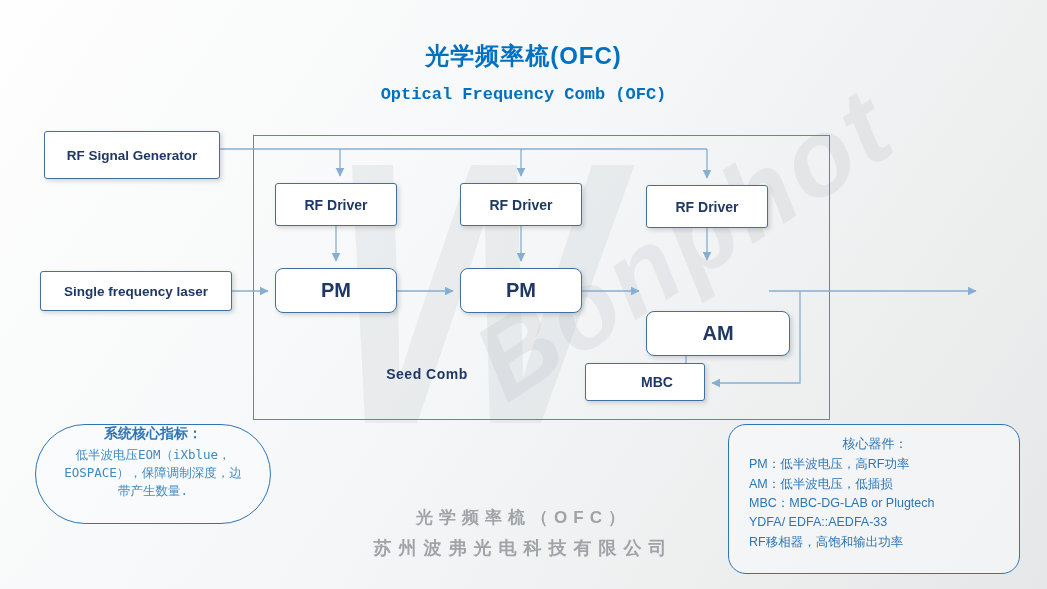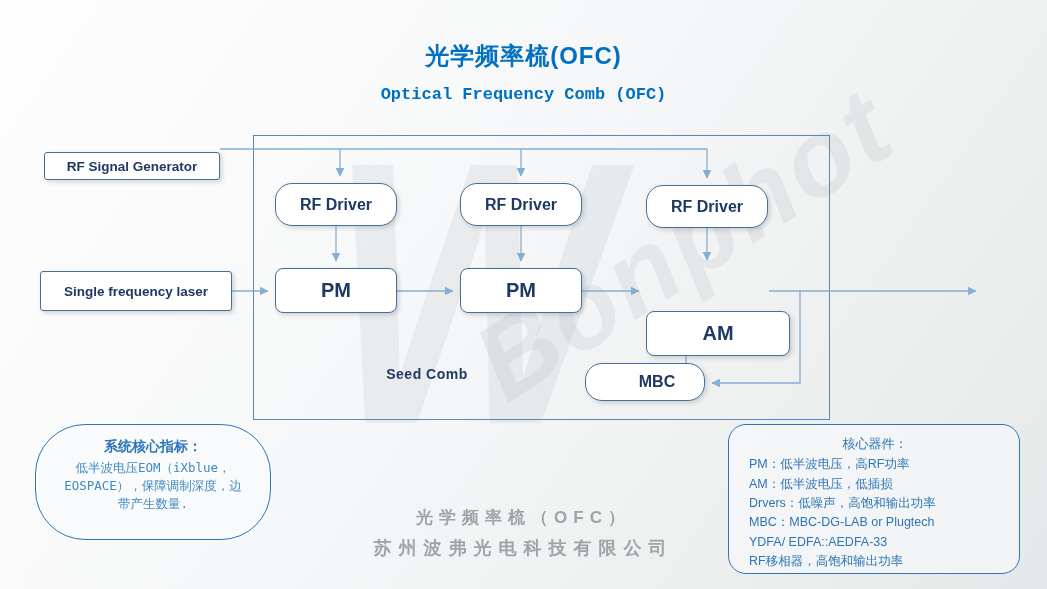--- a/index.html
+++ b/index.html
@@ -45,21 +45,21 @@
   .node{
     position:absolute;
     background:#ffffff;
     border:1.6px solid #41719c;
     display:flex;align-items:center;justify-content:center;
     font-weight:bold;color:#1f3864;
     box-shadow:2px 2px 4px rgba(100,110,120,0.28);
     box-sizing:border-box;
   }
   .input-node{border-radius:3px;font-size:13.5px;}
-  .rounded-node{border-radius:17px;font-size:16px;}
+  .rounded-node{border-radius:3px;font-size:14px;}
   .mod-node{border-radius:8px;font-size:20px;}
   .container-rect{
     position:absolute;left:253px;top:135px;width:577px;height:285px;
     border:1.2px solid #5b87b5;
     box-sizing:border-box;
   }
   .seed-comb{
     position:absolute;left:337px;top:366px;width:180px;
     text-align:center;
     font-size:14px;font-weight:bold;color:#1f3864;
@@ -68,24 +68,23 @@
   .connector-layer{position:absolute;left:0;top:0;pointer-events:none;}
   
   .callout{
     position:absolute;
     border:1.5px solid #2e75b6;
     background:rgba(250,252,254,0.55);
     box-sizing:border-box;
     color:#2e75b6;
   }
   .callout-left{
-    left:35px;top:424px;width:236px;height:116px;
+    left:35px;top:424px;width:236px;height:100px;
     border-radius:50px;
     text-align:center;
-    padding-top:13px;
   }
   .callout-left .c-title{font-size:14px;font-weight:bold;color:#2e75b6;margin-bottom:3px;}
   .callout-left .c-body{
     font-family:"DejaVu Sans Mono",monospace;
     font-size:12.5px;color:#3f8ac0;
     line-height:1.45;white-space:pre-line;
   }
   .callout-right{
     left:728px;top:424px;width:292px;height:150px;
     border-radius:18px;
@@ -131,21 +130,21 @@
       <path d="M707 228 V260" marker-end="url(#arr)"></path>
       <path d="M216 291 H268" marker-end="url(#arr)"></path>
       <path d="M397 291 H453" marker-end="url(#arr)"></path>
       <path d="M582 291 H639" marker-end="url(#arr)"></path>
       <path d="M769 291 H976" marker-end="url(#arr)"></path>
       <path d="M800 291 V383 H712" marker-end="url(#arr)"></path>
       <path d="M686 363 V319" marker-end="url(#arr)"></path>
     </g>
   </svg>
 
-  <div class="node input-node" style="left:44px;top:131px;width:176px;height:28px;margin-top:21px;">RF Signal Generator</div>
+  <div class="node input-node" style="left:44px;top:131px;width:176px;height:48px;">RF Signal Generator</div>
   <div class="node input-node" style="left:40px;top:271px;width:192px;height:40px;">Single frequency laser</div>
 
   <div class="node rounded-node" style="left:275px;top:183px;width:122px;height:43px;">RF Driver</div>
   <div class="node rounded-node" style="left:460px;top:183px;width:122px;height:43px;">RF Driver</div>
   <div class="node rounded-node" style="left:646px;top:185px;width:122px;height:43px;">RF Driver</div>
 
   <div class="node mod-node" style="left:275px;top:268px;width:122px;height:45px;">PM</div>
   <div class="node mod-node" style="left:460px;top:268px;width:122px;height:45px;">PM</div>
   <div class="node mod-node" style="left:646px;top:267px;width:144px;height:45px;margin-top:44px;">AM</div>
 
@@ -157,21 +156,20 @@
     <div class="c-title">系统核心指标：</div>
     <div class="c-body">低半波电压EOM（iXblue，
 EOSPACE），保障调制深度，边
 带产生数量.</div>
   </div>
 
   <div class="callout callout-right">
     <div class="c-title">核心器件：</div>
     <div class="c-line">PM：低半波电压，高RF功率</div>
     <div class="c-line">AM：低半波电压，低插损</div>
-    <div class="c-line">Drvers：低噪声，高饱和输出功率</div>
     <div class="c-line">MBC：MBC-DG-LAB or Plugtech</div>
     <div class="c-line">YDFA/ EDFA::AEDFA-33</div>
     <div class="c-line">RF移相器，高饱和输出功率</div>
   </div>
 
   <div class="footer-line footer-1">光学频率梳（OFC）</div>
   <div class="footer-line footer-2">苏州波弗光电科技有限公司</div>
 
 </div>
 

